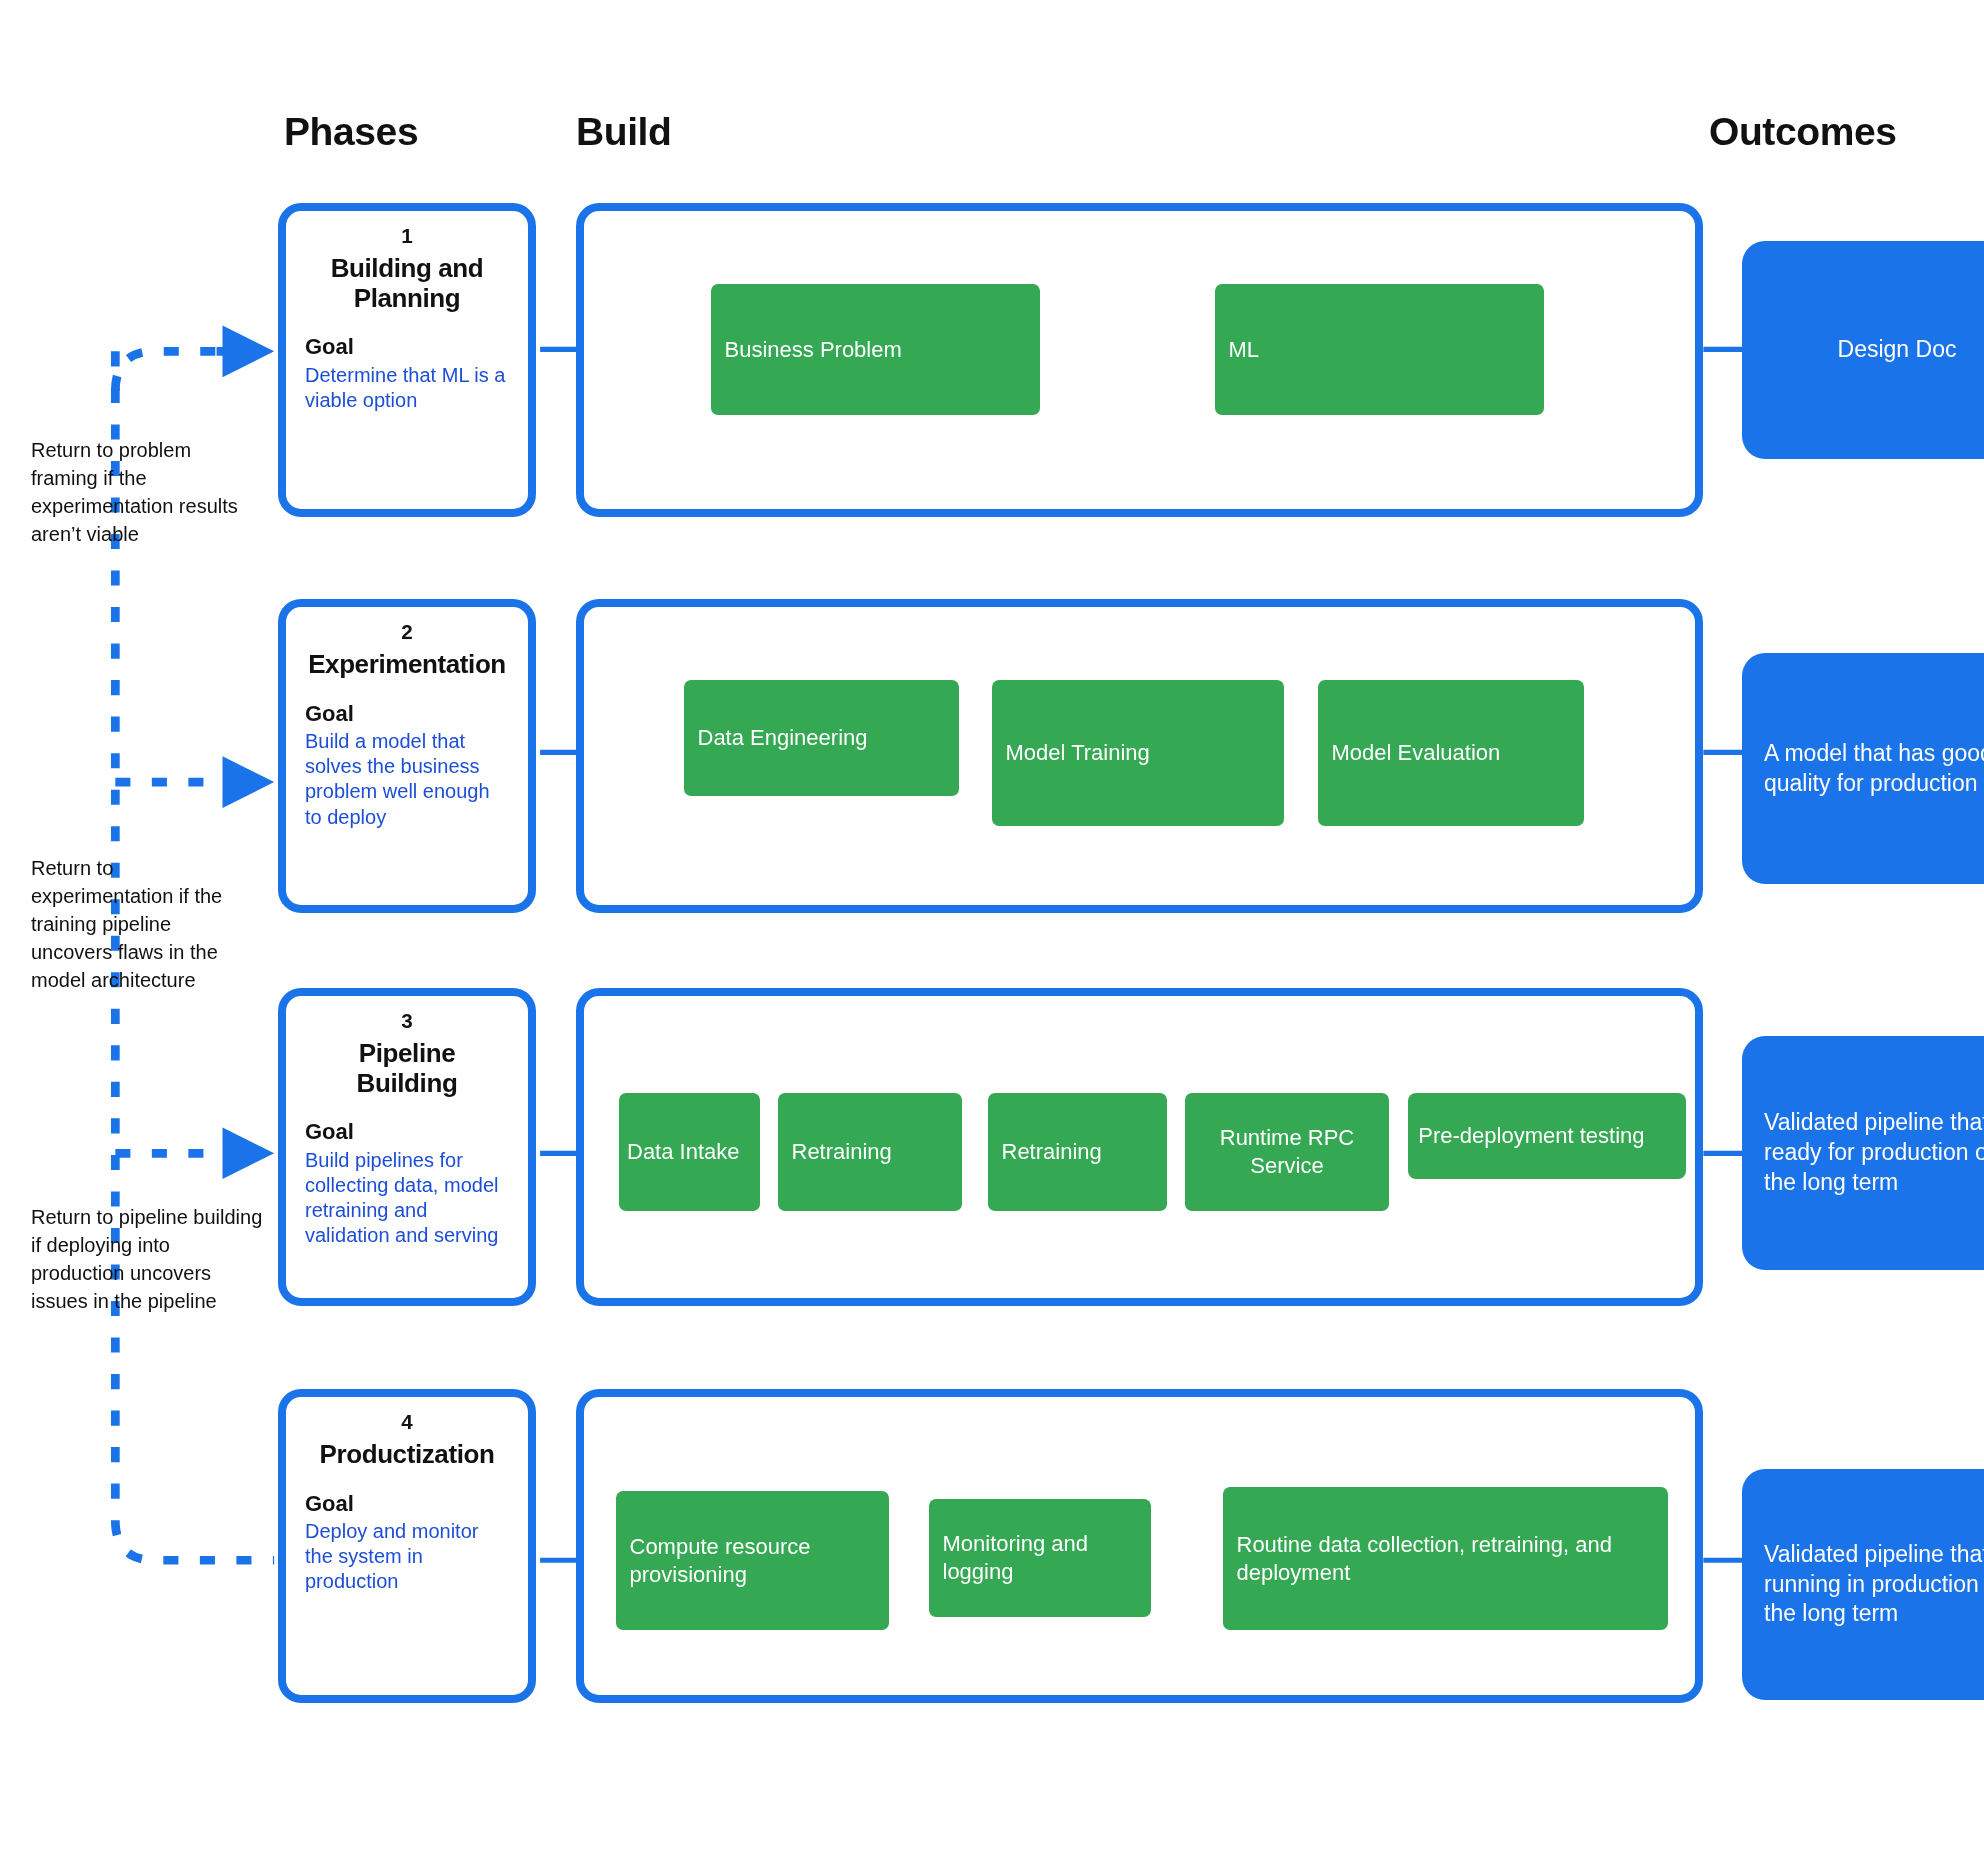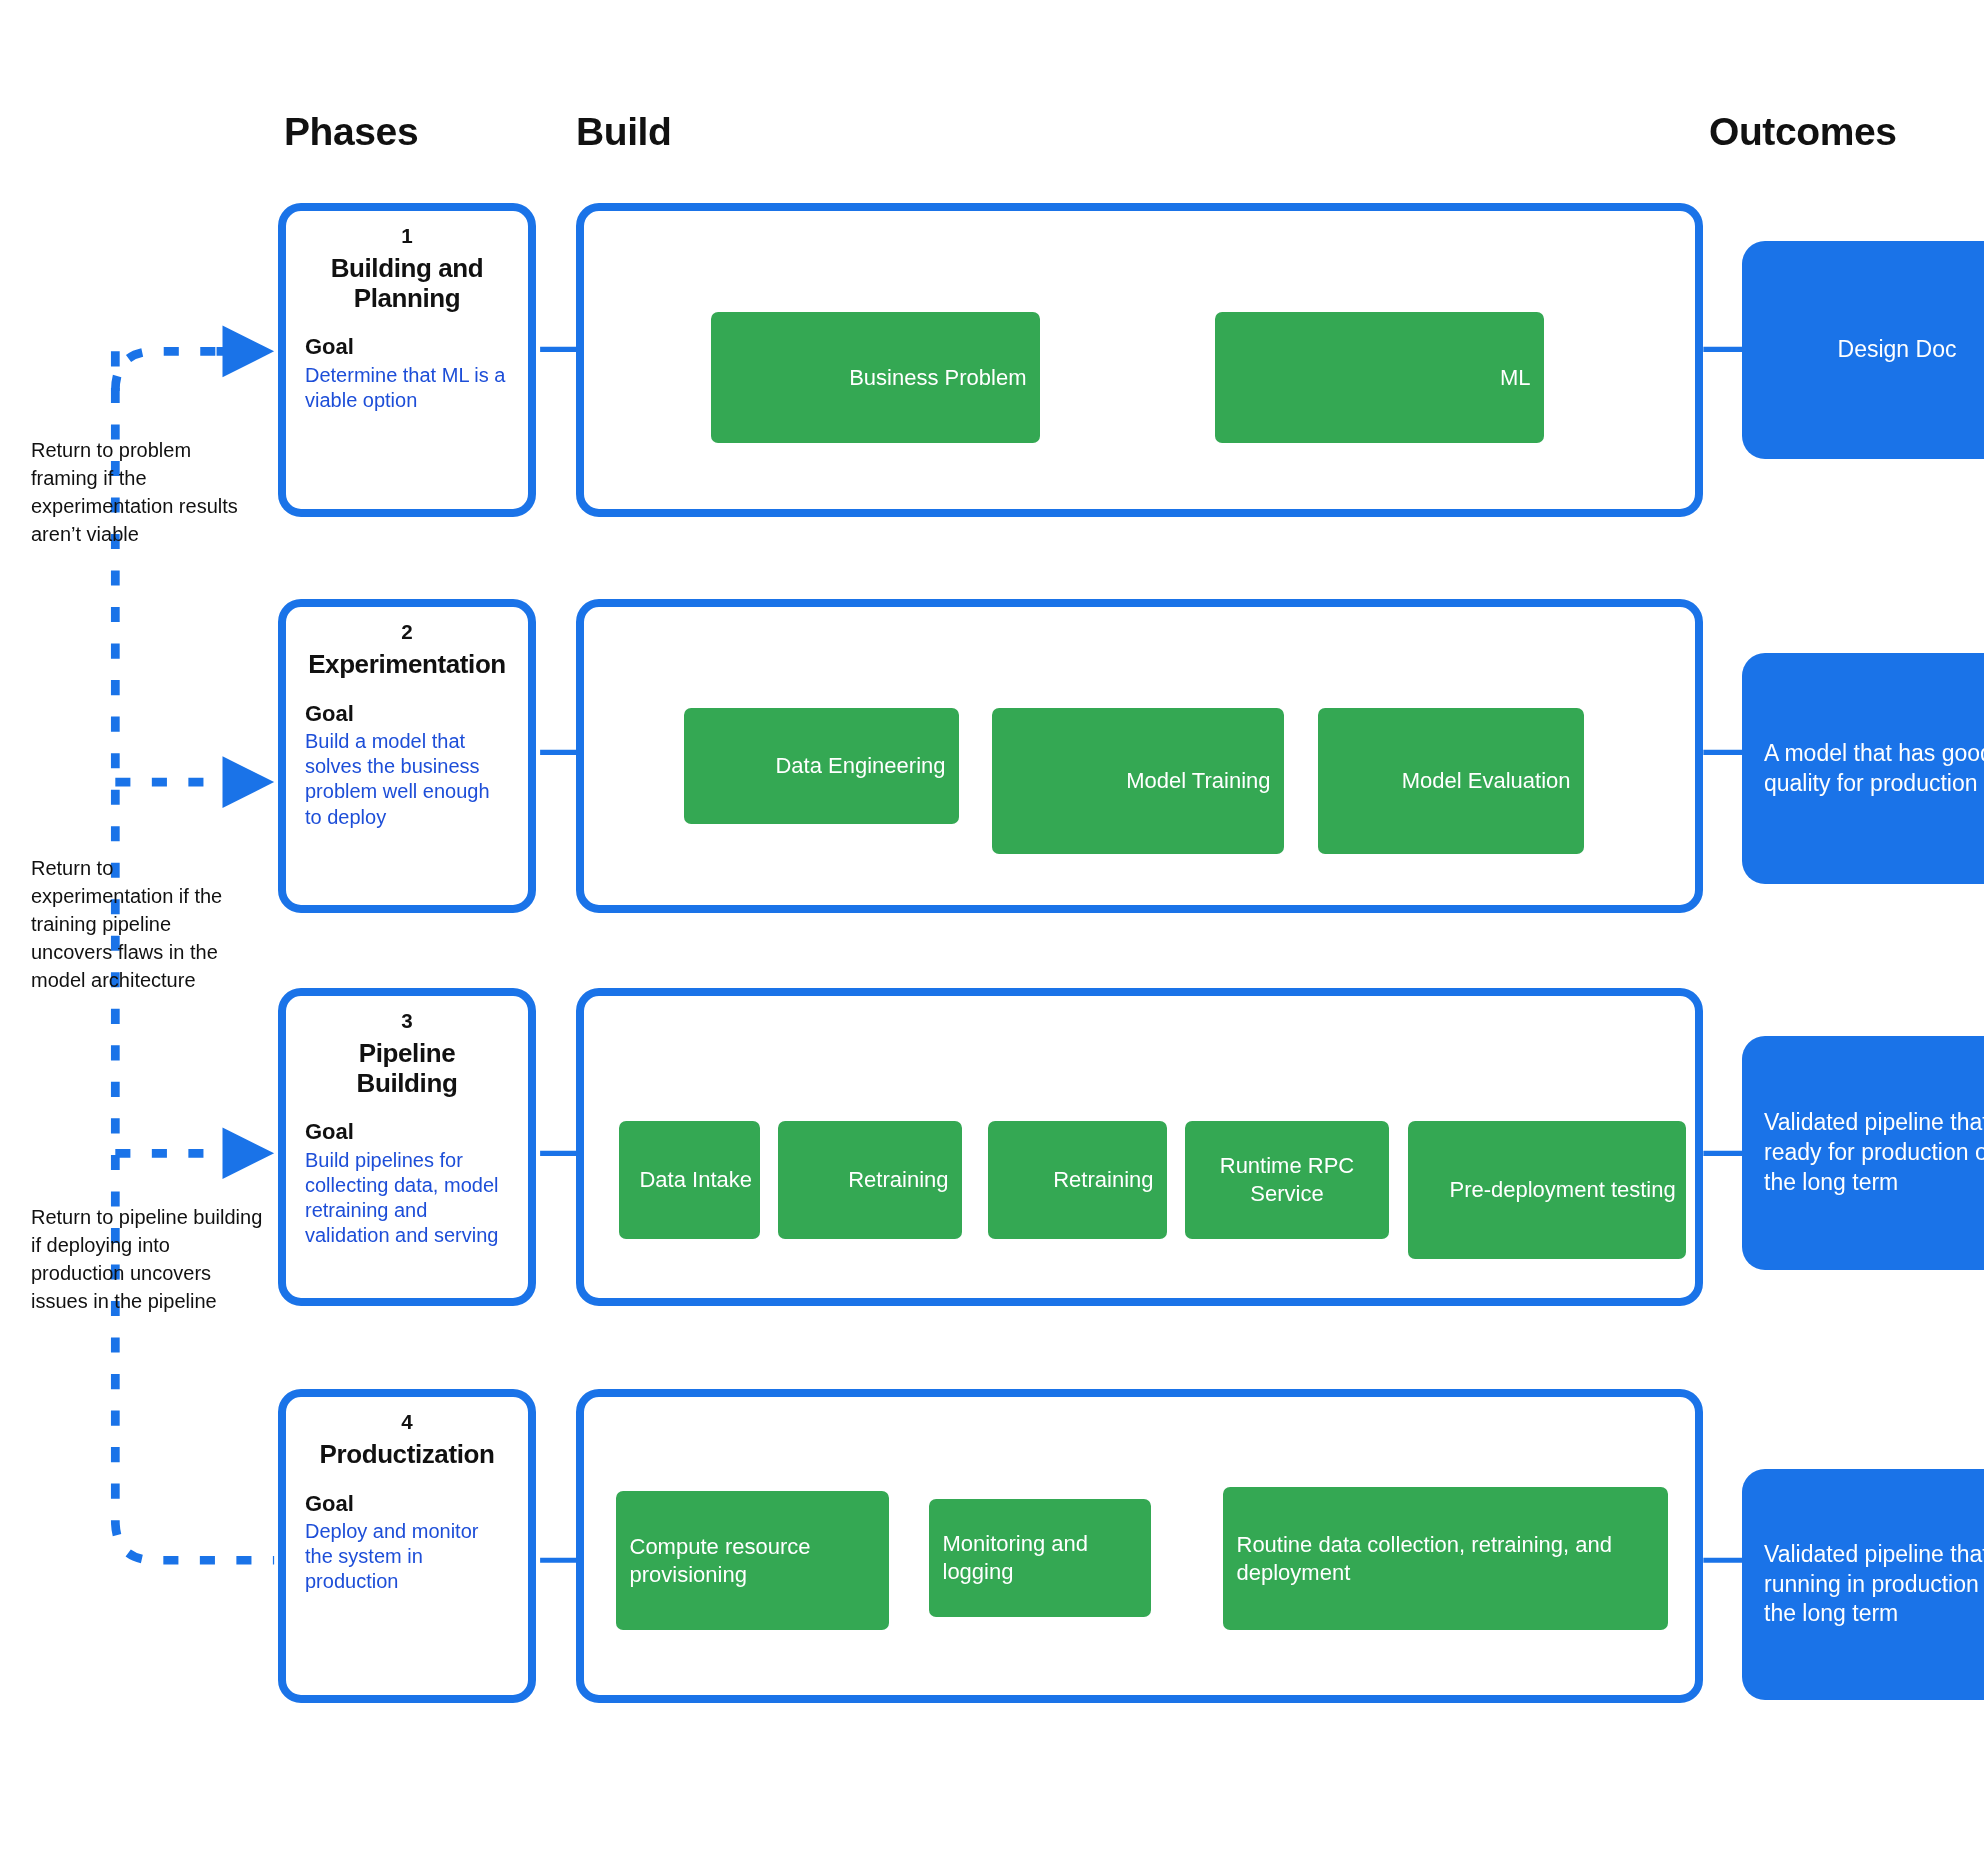--- a/index.html
+++ b/index.html
@@ -75,21 +75,21 @@
     background: #34a853;
     border-radius: 7.1px;
     color: #ffffff;
     font-size: 22px;
     font-weight: 400;
     line-height: 1.26;
     display: flex;
     align-items: center;
     padding: 0 13.5px;
   }
-  .task-chip.center { justify-content: flex-end; text-align: center; margin-top: 28px; }
+  .task-chip.center { justify-content: flex-start; text-align: center; }
 
   
   .outcome-box {
     position: absolute;
     background: #1a73e8;
     border-radius: 23px;
     color: #ffffff;
     font-size: 23px;
     font-weight: 400;
     line-height: 1.3;
@@ -247,21 +247,21 @@
   </div>
   <div class="task-chip center" style="position:absolute; left:778px; top:1093px; width:184px; height:118px;">
     <span>Retraining</span>
   </div>
   <div class="task-chip center" style="position:absolute; left:988px; top:1093px; width:179px; height:118px;">
     <span>Retraining</span>
   </div>
   <div class="task-chip center" style="position:absolute; left:1185px; top:1093px; width:204px; height:118px; padding:0 8.7px;">
     <span>Runtime RPC Service</span>
   </div>
-  <div class="task-chip center" style="position:absolute; left:1408px; top:1093px; width:278px; height:138px; padding:0 10.3px;">
+  <div class="task-chip center" style="position:absolute; left:1408px; top:1093px; width:278px; height:86px; padding:0 10.3px;border-radius:8px;">
     <span>Pre-deployment testing</span>
   </div>
 
   <div class="outcome-box" style="left:1742px; top:1036px; width:310px; height:234px;">
     <span>Validated pipeline that’s ready for production over the long term</span>
   </div>
 
   <div class="phase-card" style="left:278px; top:1389px; height:314px;">
     <div class="phase-num">4</div>
     <div class="phase-title">Productization</div>

